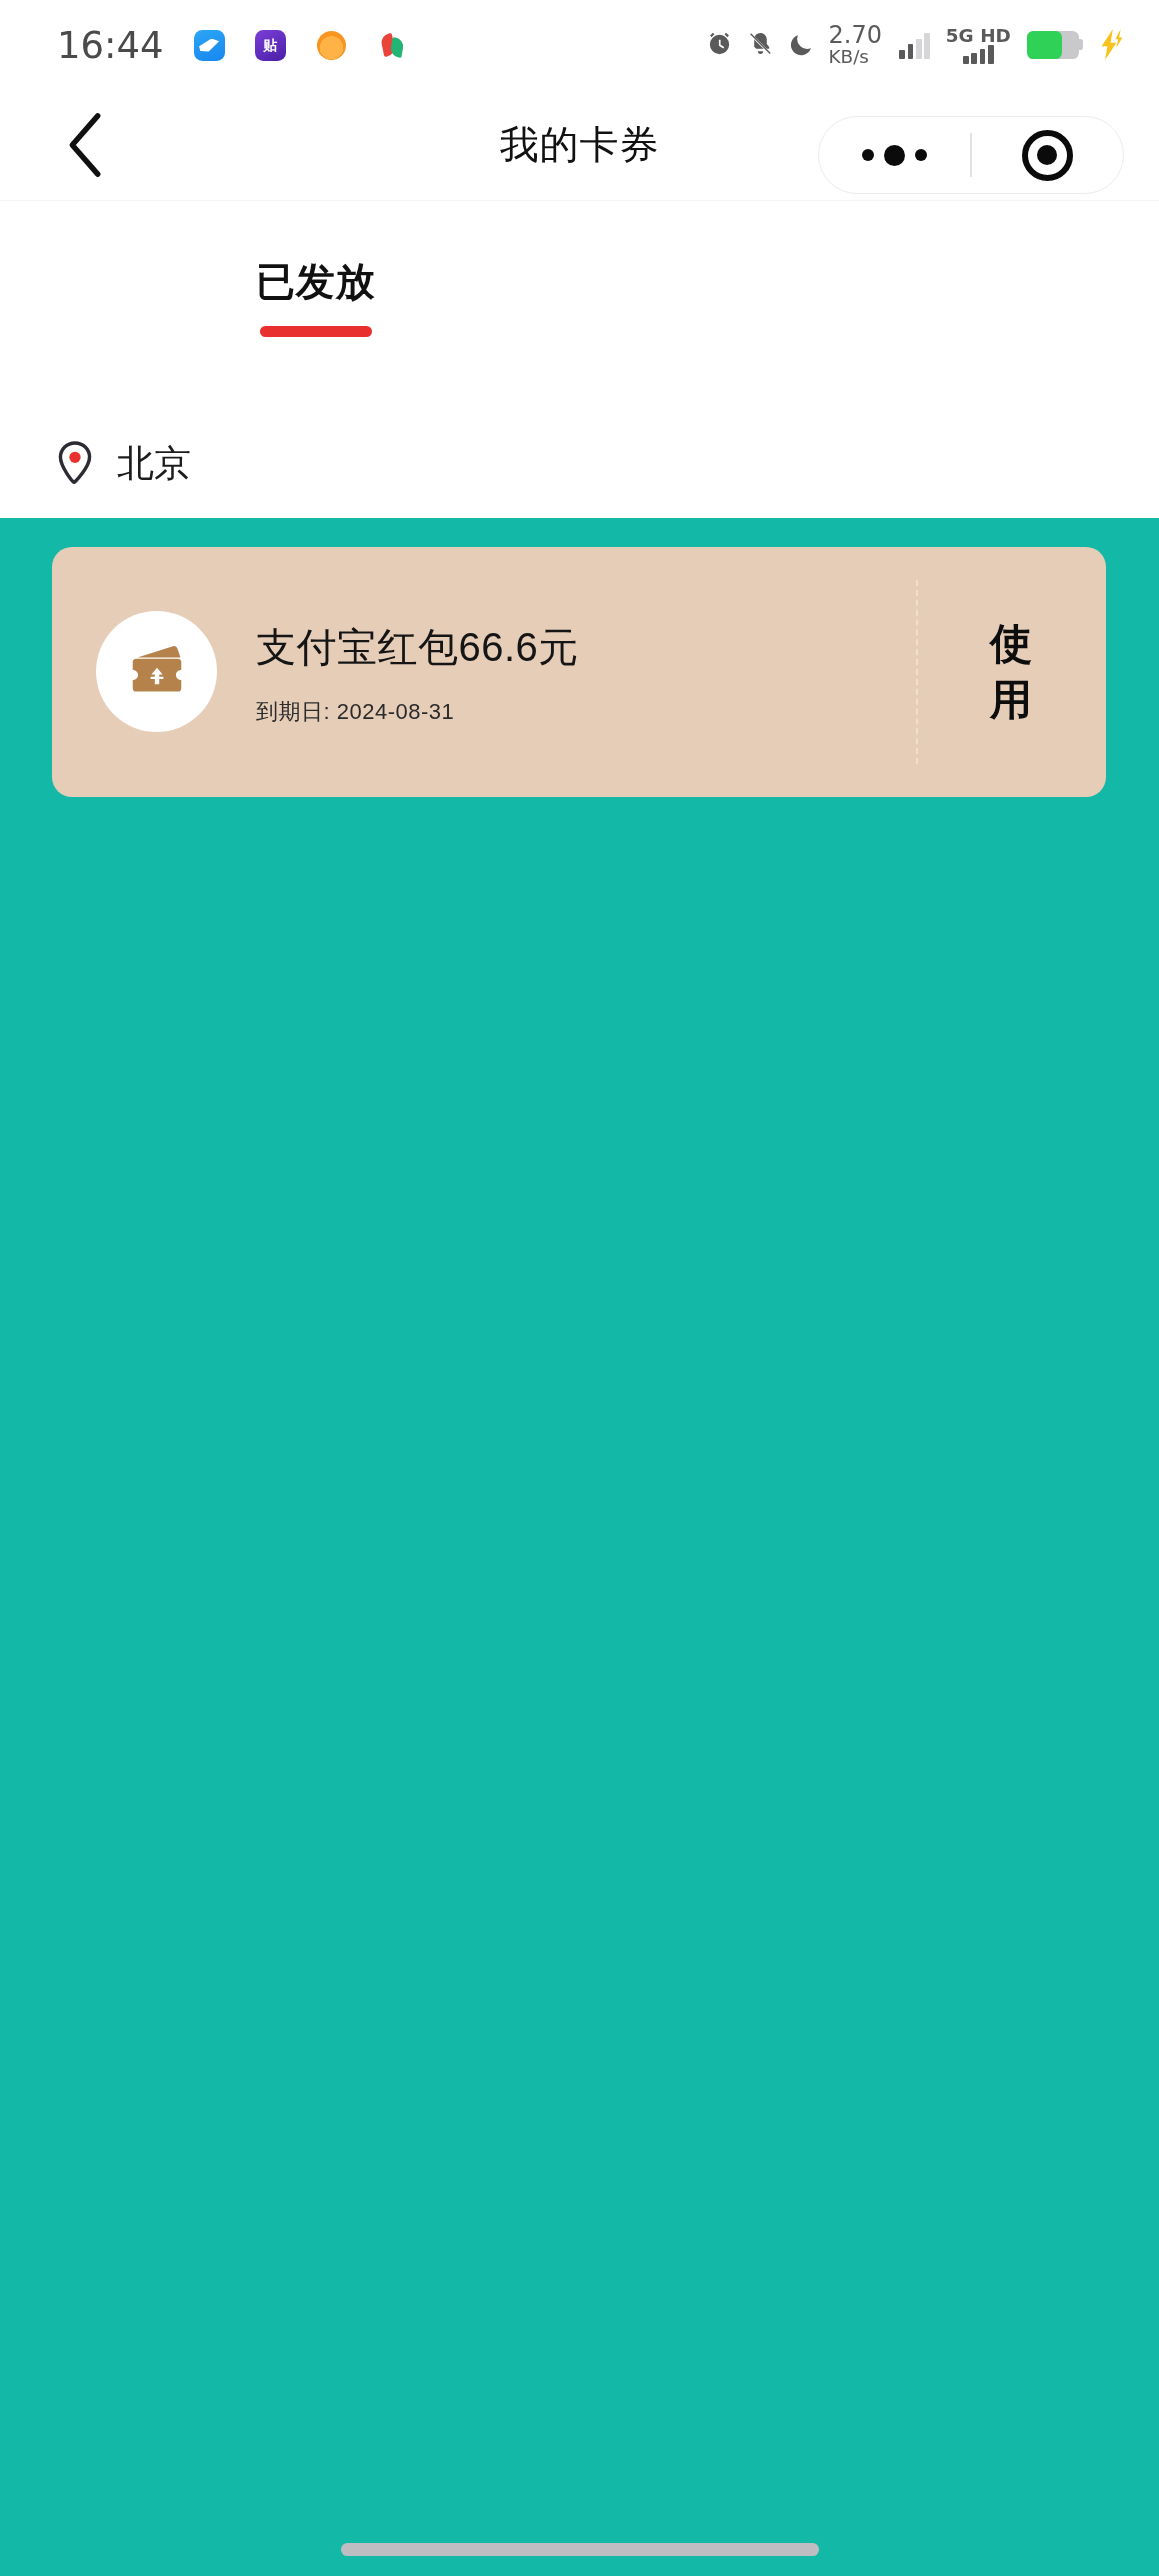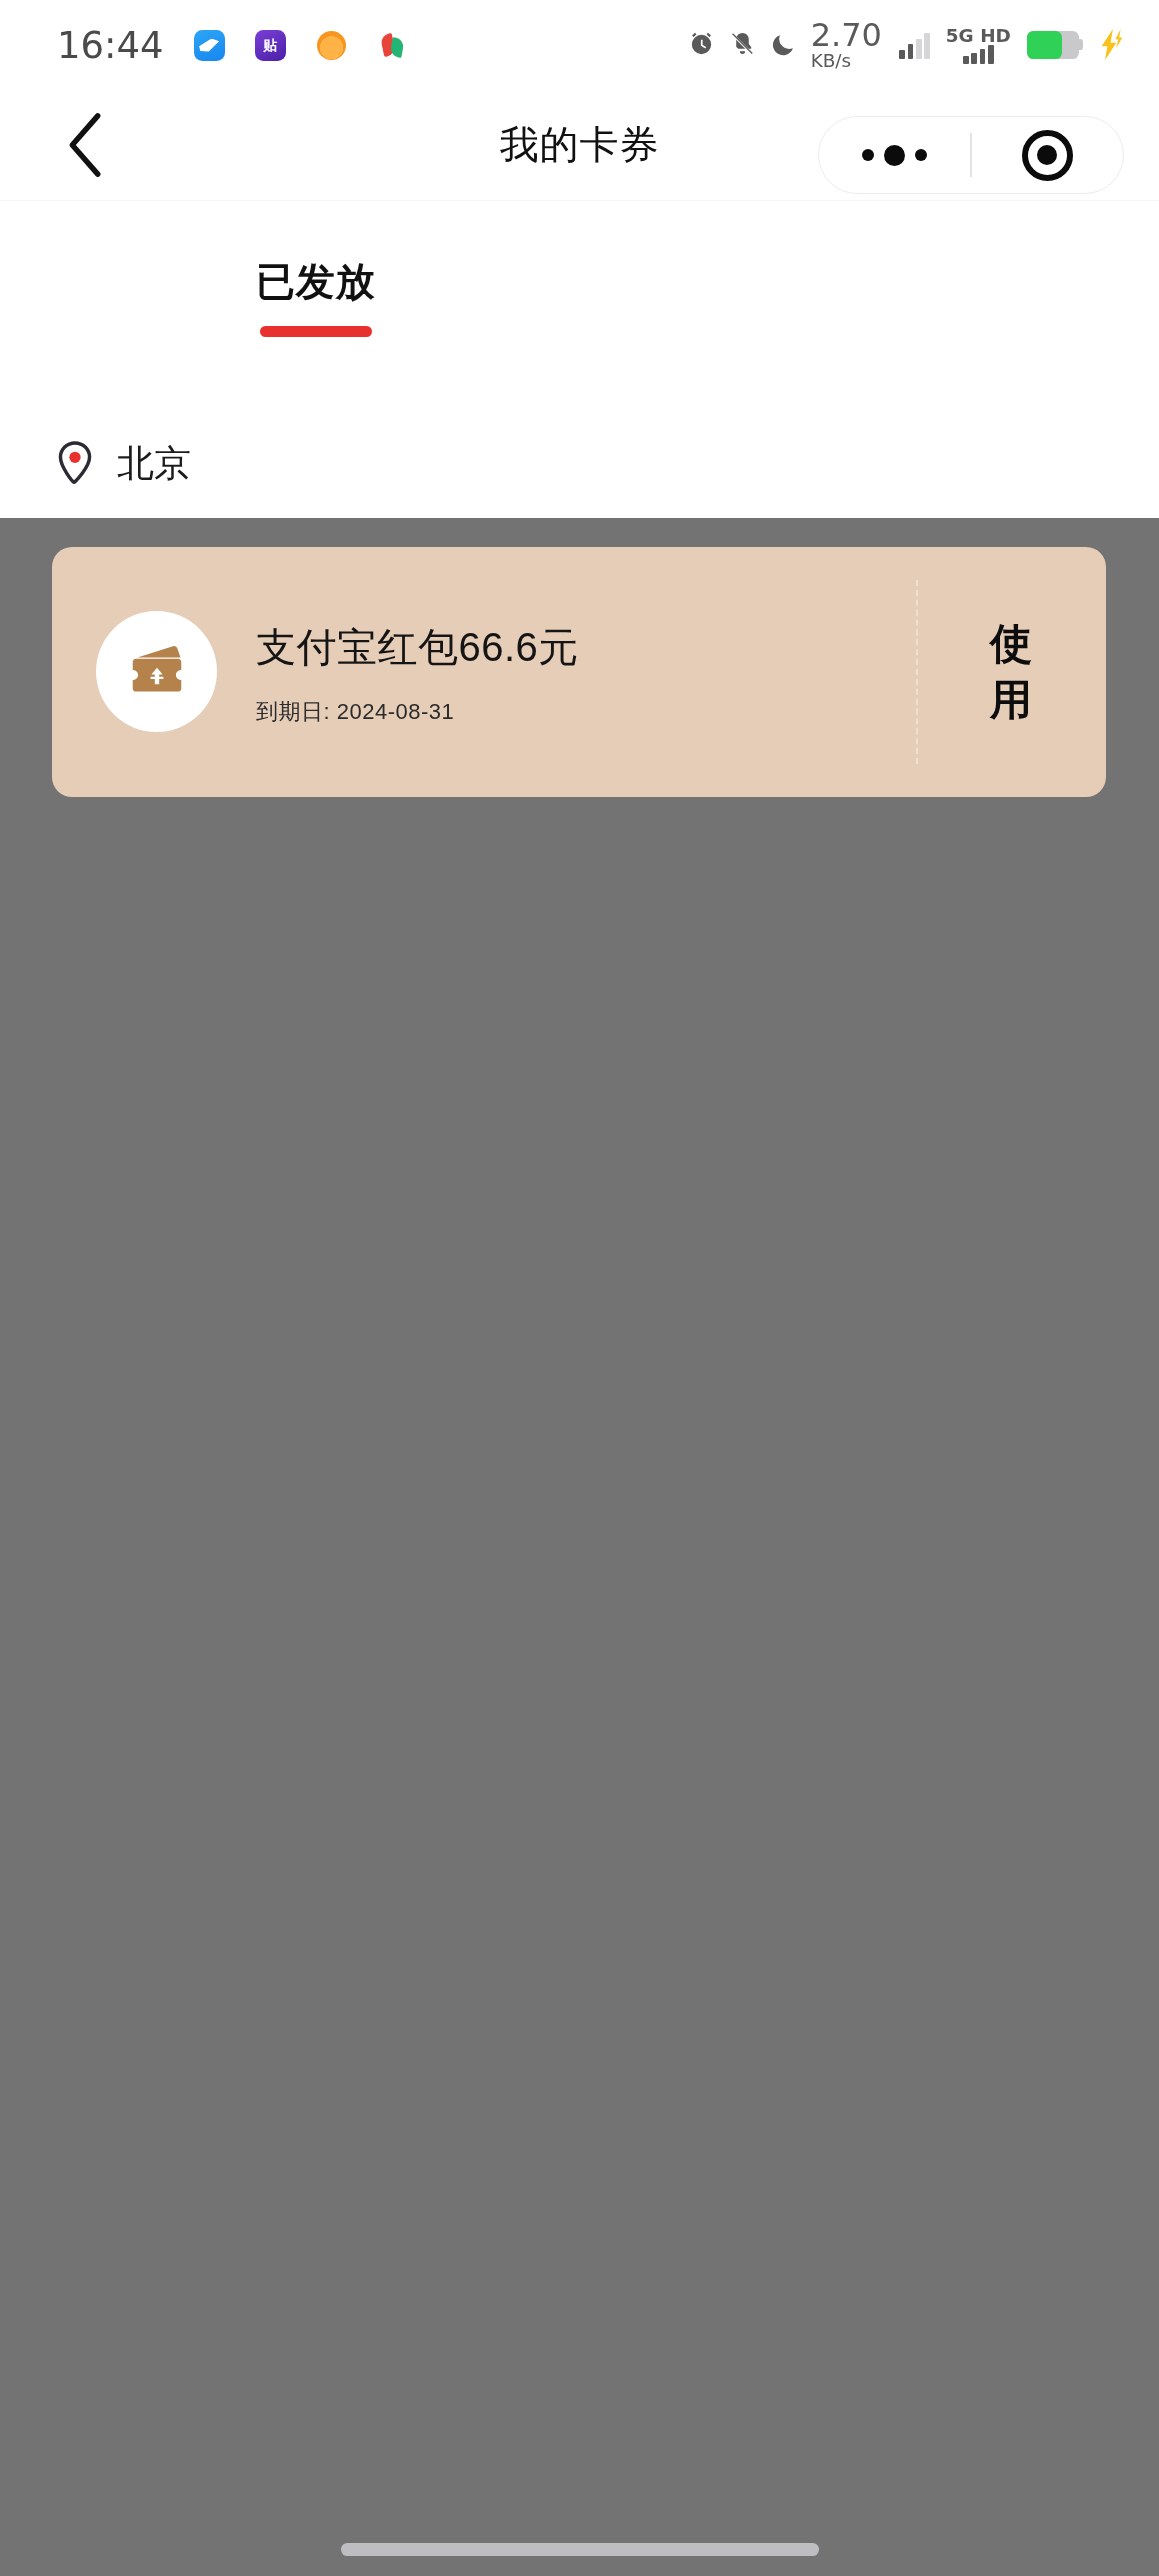--- a/index.html
+++ b/index.html
@@ -43,21 +43,21 @@
   .ico-leaf { background:transparent; }
   .ico-leaf .l1 { position:absolute; left:5.5px; top:4.6px; width:12px; height:22px;
         background:#e8443a; border-radius:9.2px 1.8px 9.2px 1.8px; transform:rotate(-12deg); }
   .ico-leaf .l2 { position:absolute; left:14px; top:8.3px; width:12px; height:19.3px;
         background:#22b573; border-radius:1.8px 9.2px 1.8px 9.2px; transform:rotate(10deg); }
 
   .sb-right { display:flex; align-items:center; gap:12px; }
   .sb-ic { fill:#5a5a5a; }
   .sb-net { display:flex; flex-direction:column; align-items:flex-start;
             line-height:1.02; margin-left:1.8px; margin-right:5.5px; }
-  .sb-net .n1 { font-size:32px; color:#5a5a5a; font-family:"DejaVu Sans",sans-serif; }
+  .sb-net .n1 { font-size:24px; color:#5a5a5a; font-family:"DejaVu Sans",sans-serif; }
   .sb-net .n2 { font-size:18.4px; color:#5a5a5a; font-family:"DejaVu Sans",sans-serif; }
   .sb-sig { display:flex; align-items:flex-end; gap:2.8px; height:28px; }
   .bar { width:5.5px; background:#d6d6d8; border-radius:0.9px; }
   .bar.on { background:#5a5a5a; }
   .sb-carrier { display:flex; flex-direction:column; align-items:center; margin:0 4px; }
   .sb-carrier .lab { font-size:18.4px; font-weight:700; color:#5a5a5a; line-height:1.05;
         font-family:"DejaVu Sans",sans-serif; }
   .sb-batt { position:relative; width:52px; height:28px; border-radius:6.4px;
         background:#c9c9cc; display:flex; align-items:center; }
   .sb-batt::after { content:""; position:absolute; right:-4.6px; top:8.3px;
@@ -103,21 +103,21 @@
         border-radius:5.5px; background:#e8312f; }
   .tab.inactive .tab-underline { background:transparent; }
 
   
   .locbar { position:absolute; top:409px; left:0; width:1159px; height:109px;
         background:#fff; display:flex; align-items:center; padding-left:55px; gap:22px; }
   .loc-text { font-size:37px; color:#1c1c1c; }
 
   
   .content { position:absolute; top:518px; left:0; width:1159px; height:2058px;
-        background:#737373; }
+        background:#14b8a6; }
 
   .coupon { position:absolute; left:52px; top:28.5px; width:1054px; height:250px;
         background:#e6cdb8; border-radius:20px; display:flex; align-items:stretch;
         overflow:hidden; }
   .coupon-main { flex:1; display:flex; align-items:center; padding-left:44px; gap:39px; }
   .coupon-badge { width:121px; height:121px; border-radius:50%; background:#fff;
         display:flex; align-items:center; justify-content:center; flex:0 0 auto; }
   .coupon-texts { display:flex; flex-direction:column; gap:22px; padding-top:3.7px; }
   .coupon-title { font-size:40px; color:#151515; font-weight:400; letter-spacing:0.5px; }
   .coupon-sub { font-size:22px; color:#2b2b2b; letter-spacing:0.5px; }

